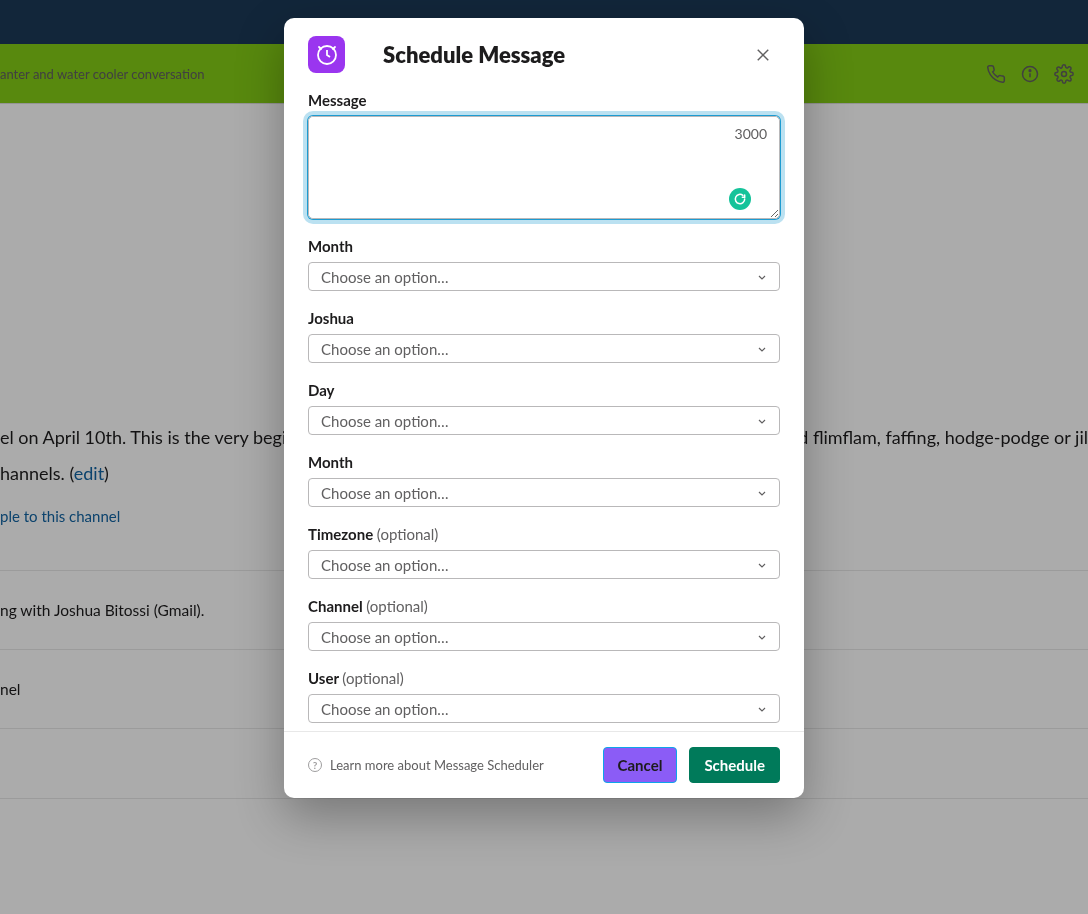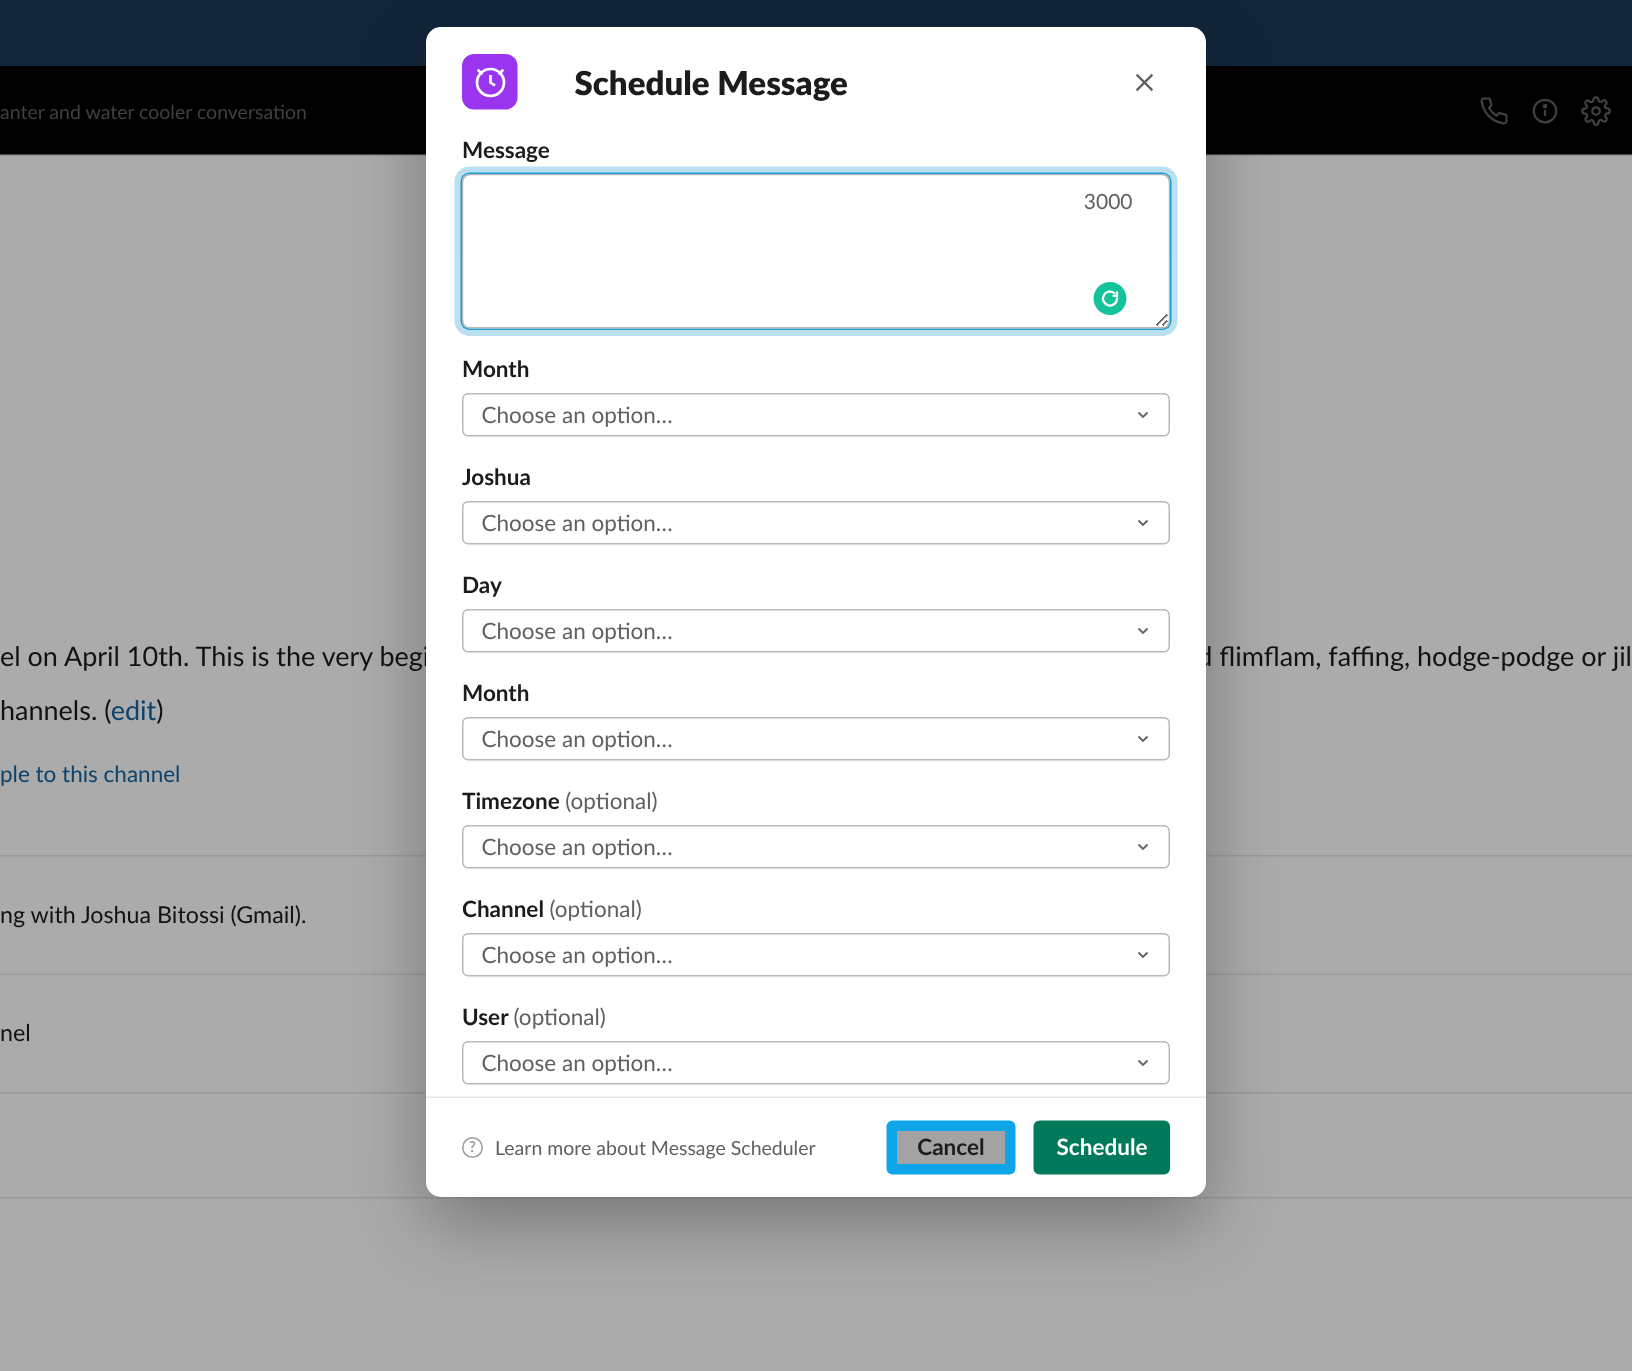--- a/index.html
+++ b/index.html
@@ -19,21 +19,21 @@
       inset: 0;
       display: flex;
       flex-direction: column;
     }
     .bg-topbar {
       height: 44px;
       background: #1b3a57;
     }
     .bg-header {
       height: 60px;
-      background: #000000;
+      background: #84cc16;
       border-bottom: 1px solid #ddd;
       display: flex;
       align-items: center;
       justify-content: space-between;
       padding: 0 14px 0 0;
       color: #616061;
       font-size: 13px;
     }
     .bg-header-left { padding-left: 0; white-space: nowrap; overflow: hidden; }
     .bg-header-right { display: flex; gap: 14px; align-items: center; }
@@ -152,21 +152,21 @@
       resize: both;
       padding: 10px 12px;
       font-size: 15px;
       font-family: inherit;
       border-radius: 5px;
       outline: none;
       display:block;
     }
     .char-counter {
       position: absolute;
-      top: 8px; right: 24px;
+      top: 8px; right: 12px;
       font-size: 14px;
       color: #616061;
       pointer-events:none;
     }
     .grammarly-dot {
       position: absolute;
       bottom: 8px; right: 28px;
       width: 22px; height: 22px;
       border-radius: 50%;
       background: #15c39a;
@@ -227,22 +227,22 @@
     .btn {
       height: 36px;
       padding: 0 14px;
       border-radius: 4px;
       font-size: 15px;
       font-weight: 700;
       cursor: pointer;
       font-family:inherit;
     }
     .btn-secondary {
-      background: #a3a3a3;
-      border: 7px solid #0ea5e9;
+      background: #8b5cf6;
+      border: 1px solid #0ea5e9;
       color: #1d1c1d;
     }
     .btn-primary {
       background: #007a5a;
       border: 1px solid #007a5a;
       color: #fff;
     }
   </style>
 </head>
 <body>

